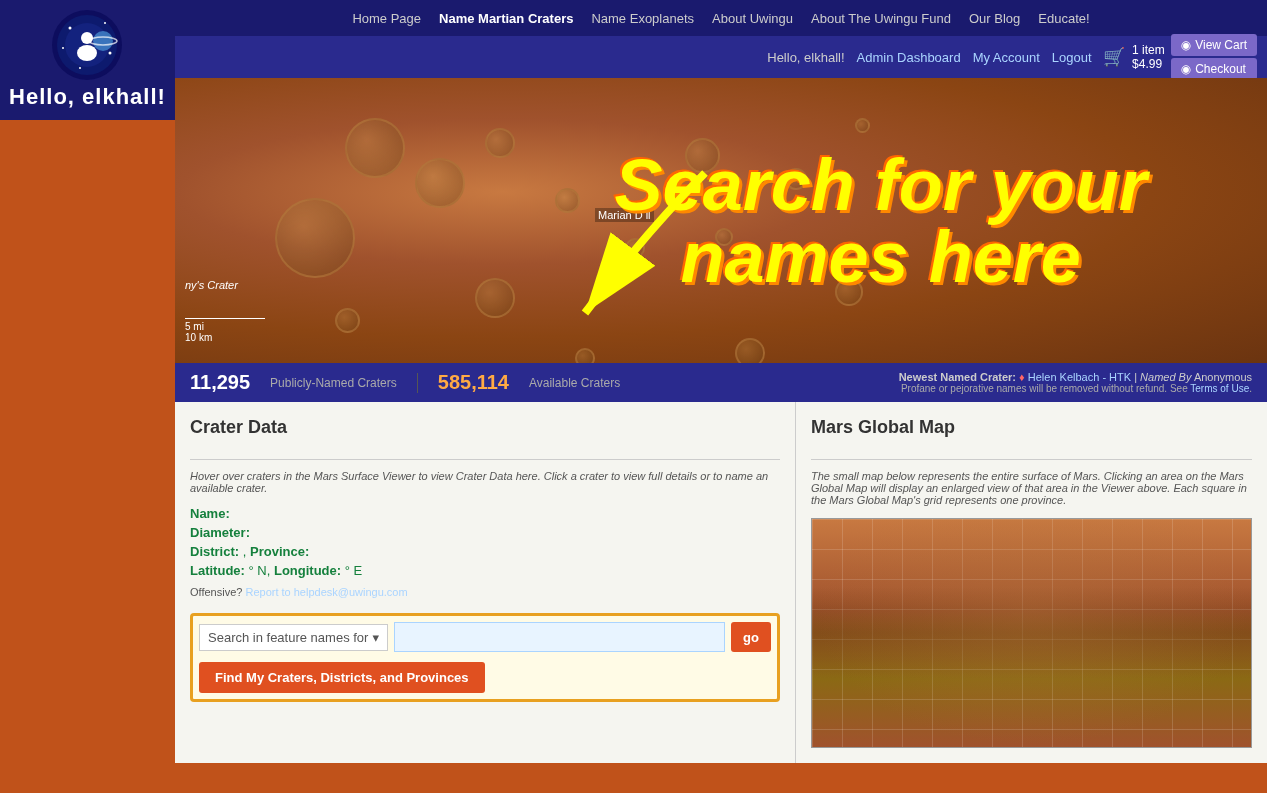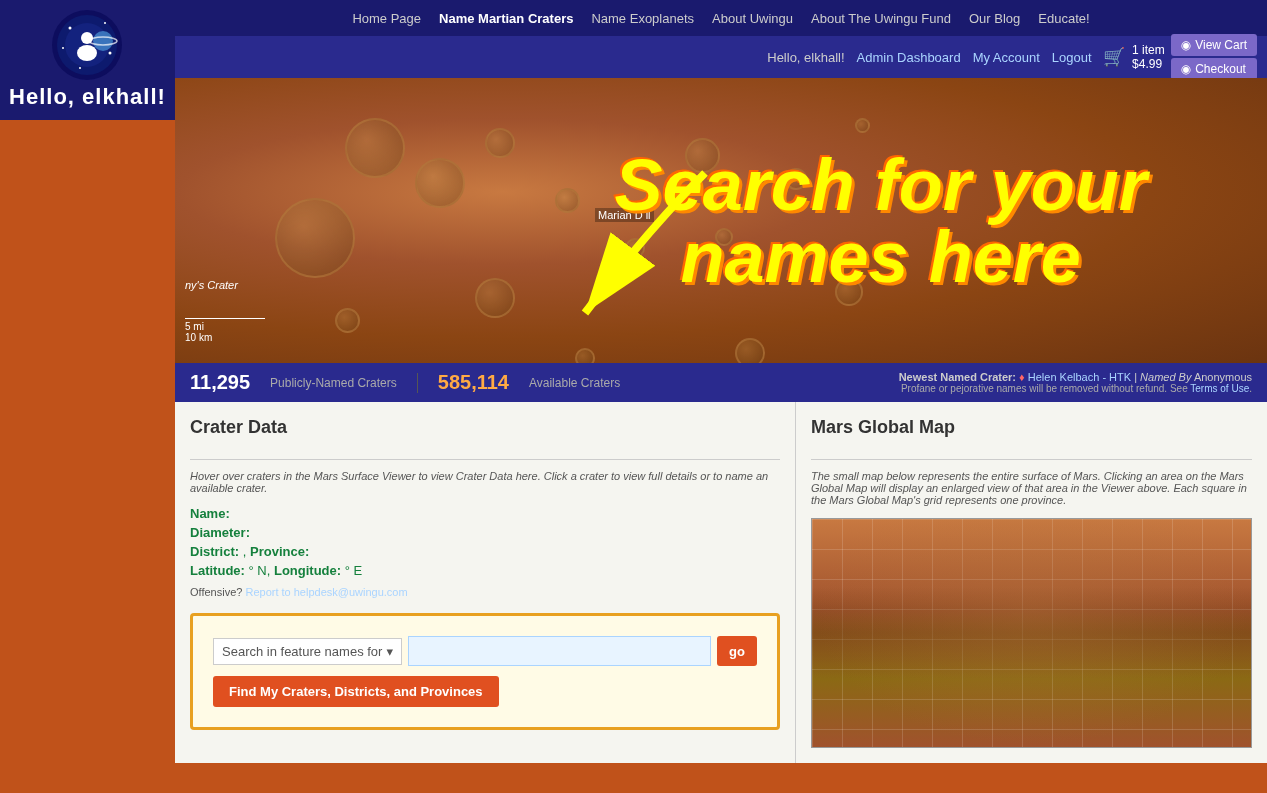--- a/index.html
+++ b/index.html
@@ -278,21 +278,21 @@
     .offensive-row {
       font-size: 11px;
       color: #555;
       margin-top: 8px;
     }
 
     
     #search-box {
       border: 3px solid #e8a020;
       background: #fffbe6;
-      padding: 20px;
+      padding: 6px;
       margin-top: 15px;
       border-radius: 4px;
     }
     .search-row {
       display: flex;
       align-items: center;
       gap: 6px;
       margin-bottom: 10px;
     }
     .search-dropdown {

